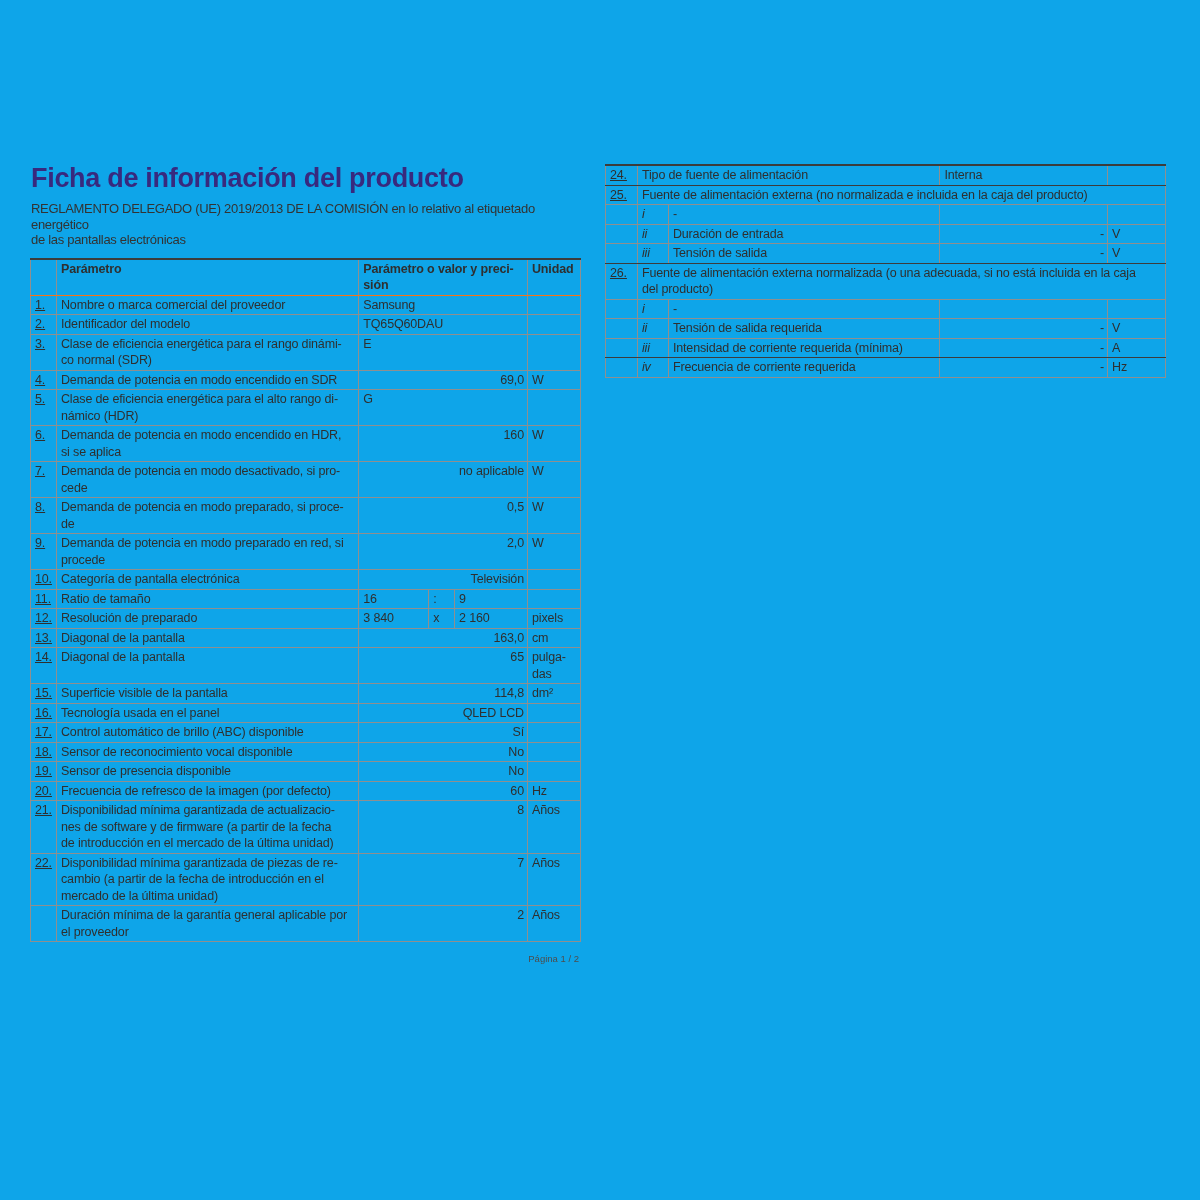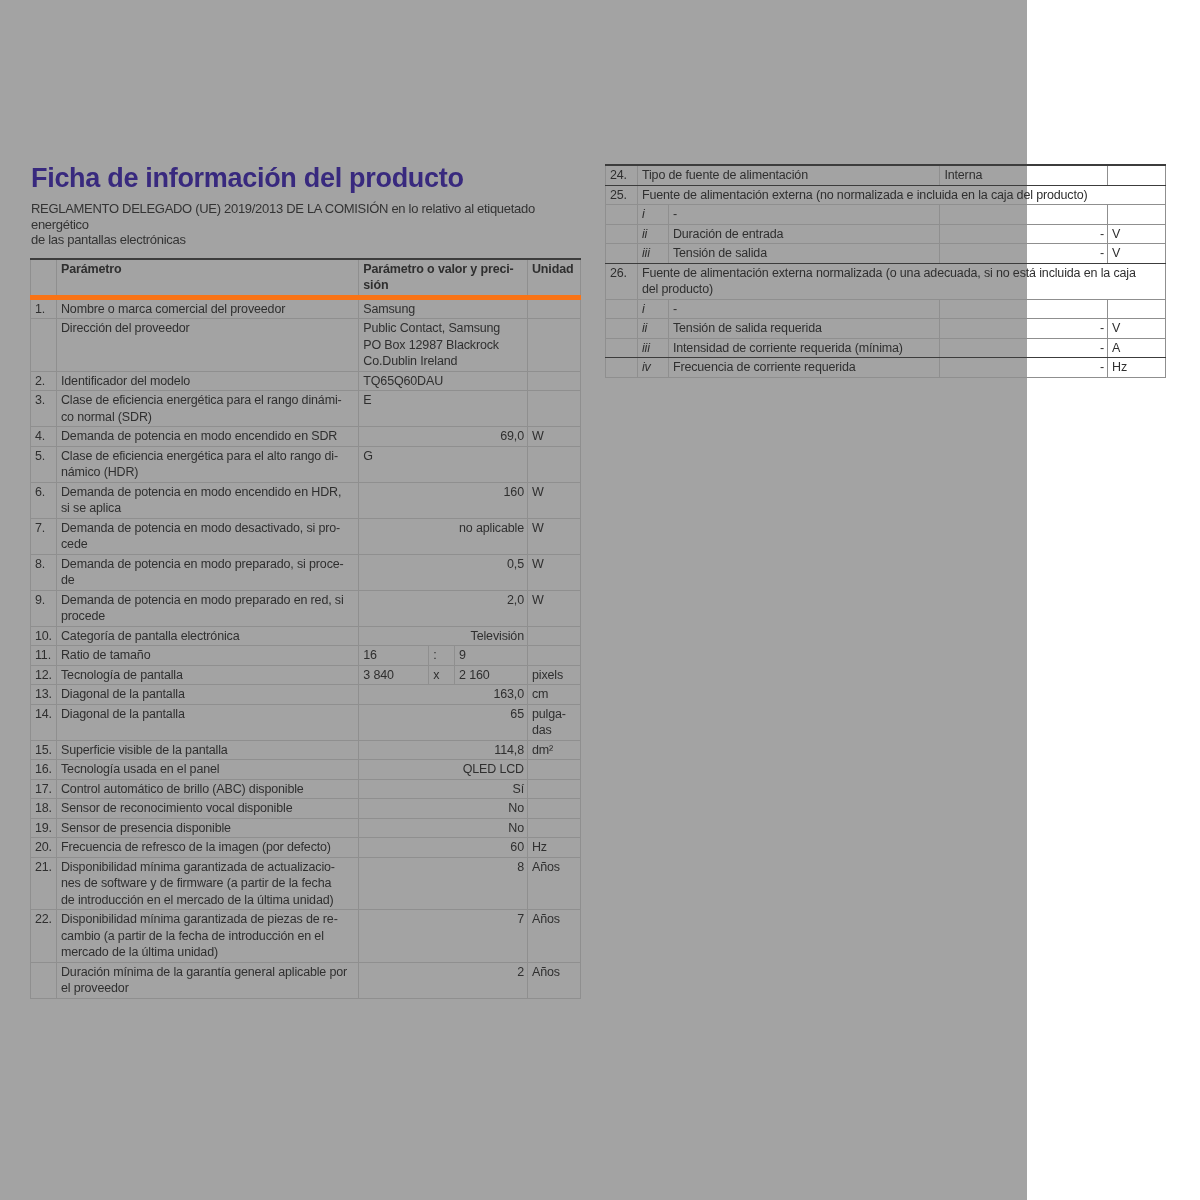--- a/index.html
+++ b/index.html
@@ -1,18 +1,18 @@
 <!DOCTYPE html>
 <html><head>
 <meta charset="utf-8">
 <style>
   * { margin:0; padding:0; box-sizing:border-box; }
   html,body { background:#ffffff; }
   .page {
-    position:relative; width:1027px; height:1200px; background:#a3a3a3;
+    position:relative; width:1200px; height:1200px; background:#0ea5e9;
     font-family:"Liberation Sans", sans-serif; color:#2f2f2f;
   }
   .left-block  { position:absolute; left:30px;  top:163px; width:551px; }
   .right-block { position:absolute; left:605px; top:164px; width:561px; }
 
   .doc-title {
     font-size:27px; font-weight:bold; color:#38297e;
     letter-spacing:-0.3px; margin:0 0 8px 1px; line-height:30px;
   }
   .doc-subtitle {
@@ -24,22 +24,22 @@
     border-collapse:collapse; table-layout:fixed;
     font-size:12.5px; line-height:16.5px; letter-spacing:-0.15px;
     border:1px solid #6e6e6e; border-top:2px solid #3c3c3c; border-bottom:1px solid #555555;
     color:#2f2f2f;
   }
   table.sheet td {
     border:1px solid #8f8f8f; padding:1px 3px 1px 4px;
     vertical-align:top; white-space:pre-line; overflow:hidden;
   }
   .b { font-weight:bold; }
-  tr.head td { border-bottom:5px solid #f97316; }
-  td.num   { padding-left:4px; }
+  tr.head td { border-bottom:1px solid #f97316; }
+  td.num   { padding-left:4px;text-decoration:underline; }
   td.vl    { padding-left:7px; }
   td.vr    { text-align:right; padding-right:8px; }
   td.ctr   { text-align:left; }
   td.unit  { padding-left:8px; }
   td.roman { font-style:italic; padding-left:6px; }
   tr.r24 td { border-bottom-color:#3c3c3c; }
   tr.subtop td { border-top-color:#3c3c3c; }
   tr.subend td { border-bottom-color:#3c3c3c; }
 
   .page-footer {
@@ -74,28 +74,20 @@
 sión</td>
           <td class="b unit">Unidad</td>
         </tr>
         <tr>
           <td class="num">1.</td>
           <td>Nombre o marca comercial del proveedor</td>
           <td class="vl" colspan="3">Samsung</td>
           <td class="unit"></td>
         </tr>
         <tr>
-          <td class="num"></td>
-          <td>Dirección del proveedor</td>
-          <td class="vl" colspan="3">Public Contact, Samsung
-PO Box 12987 Blackrock
-Co.Dublin Ireland</td>
-          <td class="unit"></td>
-        </tr>
-        <tr>
           <td class="num">2.</td>
           <td>Identificador del modelo</td>
           <td class="vl" colspan="3">TQ65Q60DAU</td>
           <td class="unit"></td>
         </tr>
         <tr>
           <td class="num">3.</td>
           <td>Clase de eficiencia energética para el rango dinámi-
 co normal (SDR)</td>
           <td class="vl" colspan="3">E</td>
@@ -151,21 +143,21 @@
         <tr>
           <td class="num">11.</td>
           <td>Ratio de tamaño</td>
           <td class="ctr">16</td>
           <td class="ctr">:</td>
           <td class="ctr">9</td>
           <td class="unit"></td>
         </tr>
         <tr>
           <td class="num">12.</td>
-          <td>Tecnología de pantalla</td>
+          <td>Resolución de preparado</td>
           <td class="ctr">3 840</td>
           <td class="ctr">x</td>
           <td class="ctr">2 160</td>
           <td class="unit">pixels</td>
         </tr>
         <tr>
           <td class="num">13.</td>
           <td>Diagonal de la pantalla</td>
           <td class="vr" colspan="3">163,0</td>
           <td class="unit">cm</td>
@@ -232,20 +224,21 @@
         <tr>
           <td class="num"></td>
           <td>Duración mínima de la garantía general aplicable por
 el proveedor</td>
           <td class="vr" colspan="3">2</td>
           <td class="unit">Años</td>
         </tr>
       </tbody>
     </table>
 
+    <div class="page-footer">Página 1 / 2</div>
   </div>
 
   <div class="right-block">
     <table class="sheet">
       <colgroup>
           <col style="width:32px">
           <col style="width:31px">
           <col style="width:272px">
           <col style="width:168px">
           <col style="width:58px">

